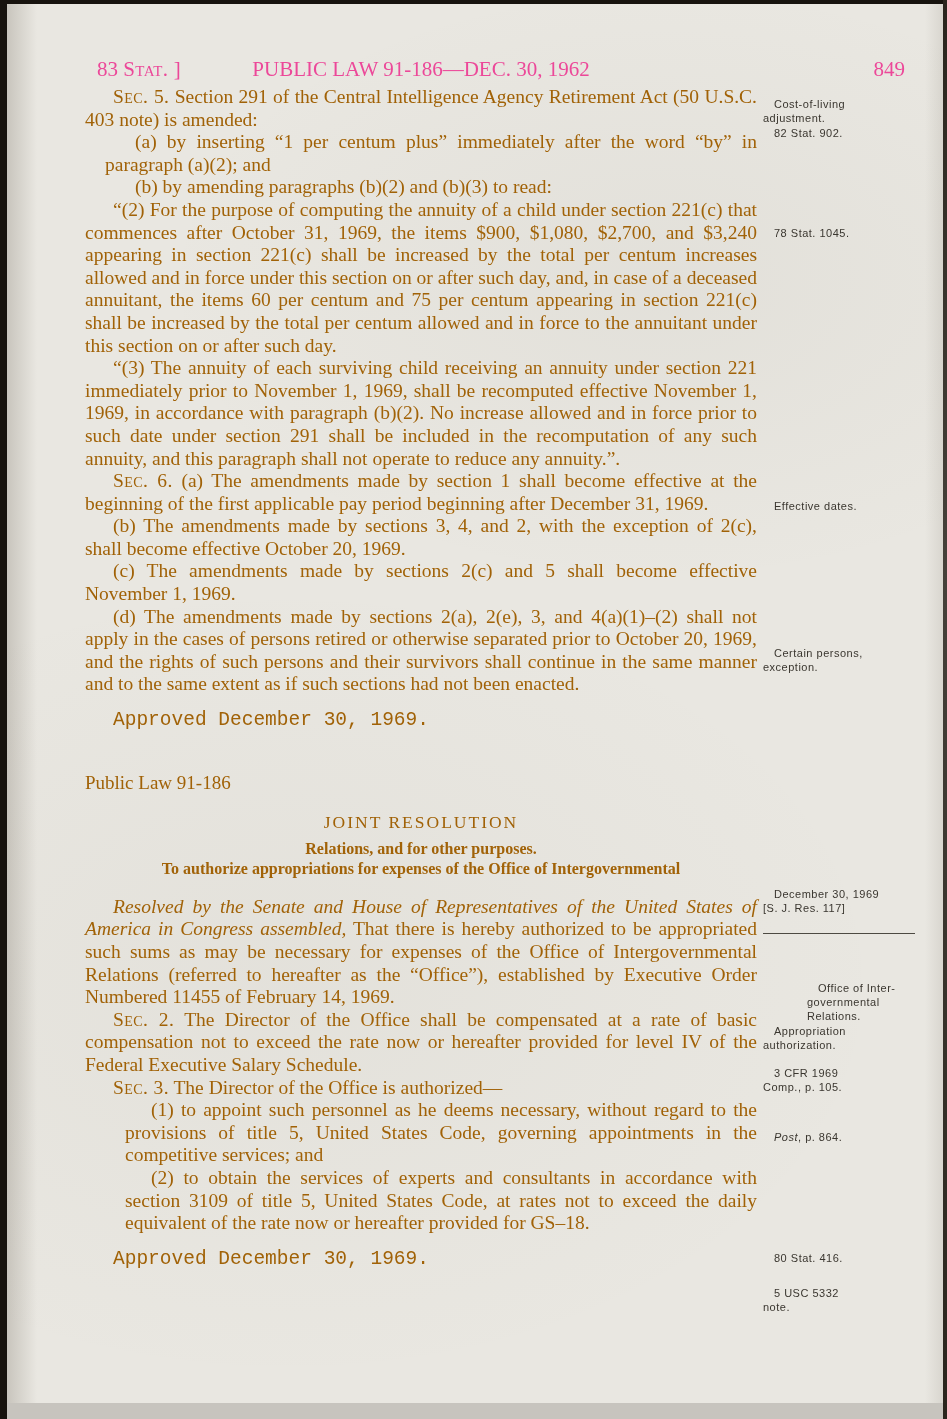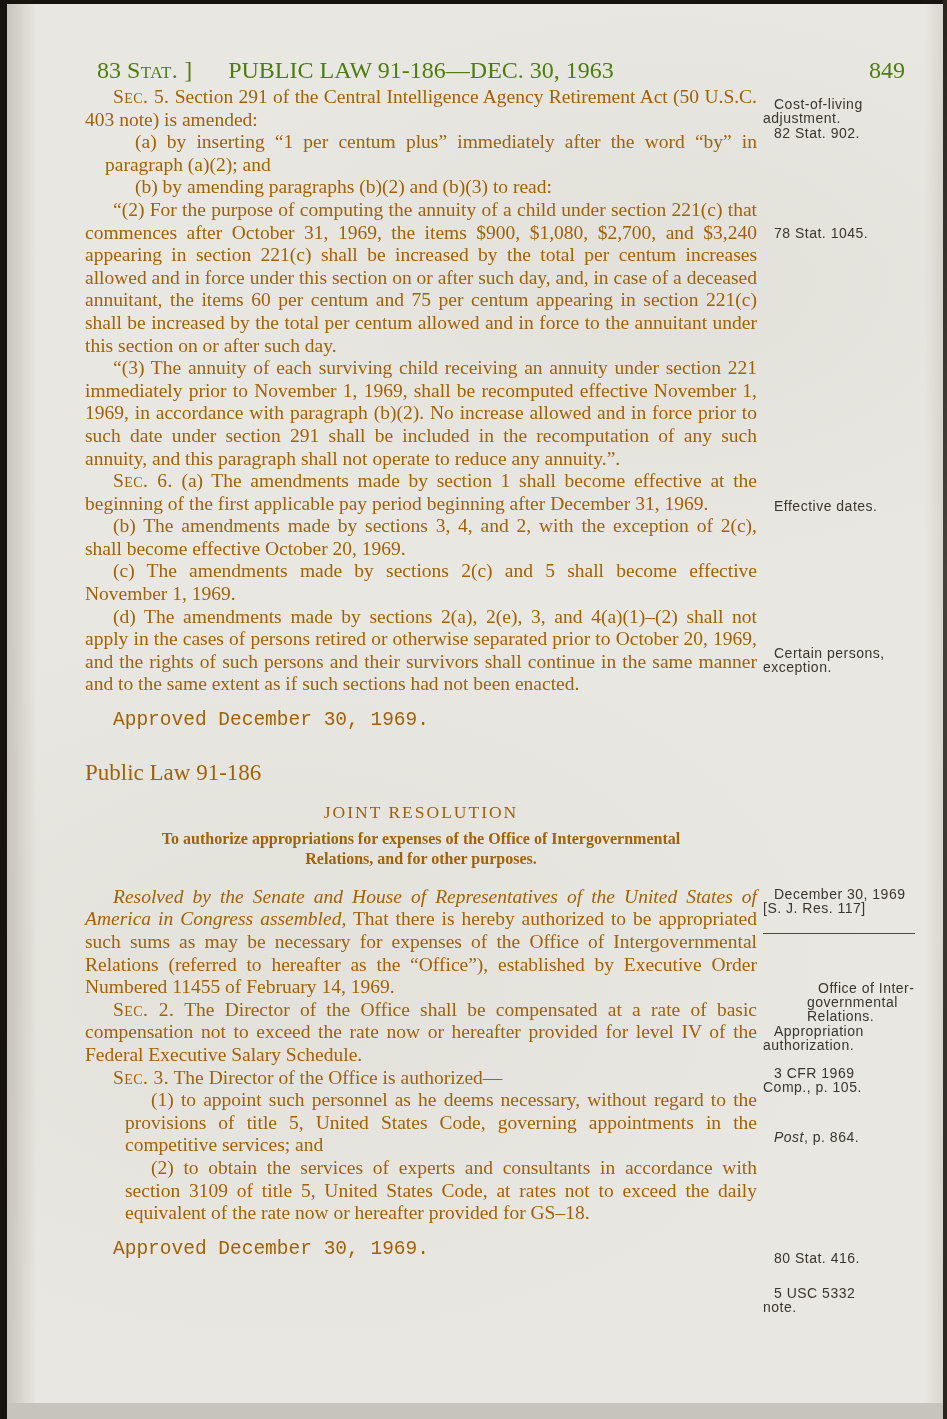--- a/index.html
+++ b/index.html
@@ -21,68 +21,68 @@
     position:absolute;left:7px;top:1403px;width:940px;height:16px;
     background:#c7c4be;
   }
   .right-edge{
     position:absolute;right:0;top:0;width:4px;height:1419px;
     background:linear-gradient(180deg,#2a251d,#46413a 40%,#2a251d);
   }
   
   .header{
     position:absolute;left:85px;top:57px;width:820px;height:26px;
-    font-size:24px;color:#4d7c0f;
+    font-size:21px;color:#ec4899;
   }
   .header .hl{position:absolute;left:12px;top:0;}
   .header .hc{position:absolute;left:0;width:672px;top:0;text-align:center;}
   .header .hr{position:absolute;right:0;top:0;}
   
   .col{
     position:absolute;left:85px;top:86px;width:672px;
     font-size:19.5px;line-height:22.6px;color:#a16207;
     text-align:justify;
   }
   .blk{margin:0;}
   .main .ln{text-indent:28px;}
   .sub{padding-left:20px;}
   .sub .ln{text-indent:30px;}
   .item{padding-left:40px;}
   .item .ln{text-indent:26px;}
   .approved{margin-top:13px;font-family:Liberation Mono, monospace;}
   .approved .ln{text-indent:28px;text-align:left;}
-  .plhead{margin-top:30px;font-size:23px;}
+  .plhead{margin-top:40px;font-size:19px;}
   .plhead .ln{text-align:left;}
   .jrhead{margin-top:17px;}
   .jrhead .ln{text-align:center;letter-spacing:2px;font-size:17.5px;}
   .jrtitle{margin-top:5px;font-weight:bold;font-size:16px;line-height:20px;}
   .jrtitle .ln{text-align:center;}
   .resolved{margin-top:17px;}
   .sc{font-variant:small-caps;letter-spacing:0.4px;}
   .i{font-style:italic;}
   
   .margin-notes{
     position:absolute;left:763px;top:0;width:176px;height:1419px;
     font-family:"Liberation Sans",sans-serif;
-    font-size:14px;line-height:14px;color:#3a362f;letter-spacing:0.5px;text-decoration:underline;
+    font-size:11px;line-height:14px;color:#3a362f;letter-spacing:0.5px;text-decoration:underline;
   }
   .note{position:absolute;left:0;width:170px;}
   .note .nln.first{text-indent:11px;}
   .note.underline{width:152px;border-bottom:1.5px solid #4d4a42;padding-bottom:18px;}
 </style>
 </head>
 <body>
 
 <div class="page"></div>
 <div class="bottom-band"></div>
 <div class="right-edge"></div>
 
 <div class="header">
   <span class="hl"><span>83 </span><span class="sc">Stat.</span><span> ]</span></span>
-  <span class="hc"><span>PUBLIC LAW 91-186—DEC. 30, 1963</span></span>
+  <span class="hc"><span>PUBLIC LAW 91-186—DEC. 30, 1962</span></span>
   <span class="hr"><span>849</span></span>
 </div>
 
 <div class="col">
     <div class="blk main">
       <div class="ln"><span class="sc">Sec. 5.</span><span> Section 291 of the Central Intelligence Agency Retirement Act (50 U.S.C. 403 note) is amended:</span></div>
     </div>
     <div class="blk sub">
       <div class="ln"><span>(a) by inserting “1 per centum plus” immediately after the word “by” in paragraph (a)(2); and</span></div>
     </div>
@@ -110,22 +110,22 @@
     <div class="blk approved">
       <div class="ln"><span>Approved December 30, 1969.</span></div>
     </div>
     <div class="blk plhead">
       <div class="ln"><span>Public Law 91-186</span></div>
     </div>
     <div class="blk jrhead">
       <div class="ln"><span>JOINT RESOLUTION</span></div>
     </div>
     <div class="blk jrtitle">
+      <div class="ln"><span>Relations, and for other purposes.</span></div>
       <div class="ln"><span>To authorize appropriations for expenses of the Office of Intergovernmental</span></div>
-      <div class="ln"><span>Relations, and for other purposes.</span></div>
     </div>
     <div class="blk main resolved">
       <div class="ln"><span class="i">Resolved by the Senate and House of Representatives of the United States of America in Congress assembled,</span><span> That there is hereby authorized to be appropriated such sums as may be necessary for expenses of the Office of Intergovernmental Relations (referred to hereafter as the “Office”), established by Executive Order Numbered 11455 of February 14, 1969.</span></div>
     </div>
     <div class="blk main">
       <div class="ln"><span class="sc">Sec. 2.</span><span> The Director of the Office shall be compensated at a rate of basic compensation not to exceed the rate now or hereafter provided for level IV of the Federal Executive Salary Schedule.</span></div>
     </div>
     <div class="blk main">
       <div class="ln"><span class="sc">Sec. 3.</span><span> The Director of the Office is authorized—</span></div>
     </div>

